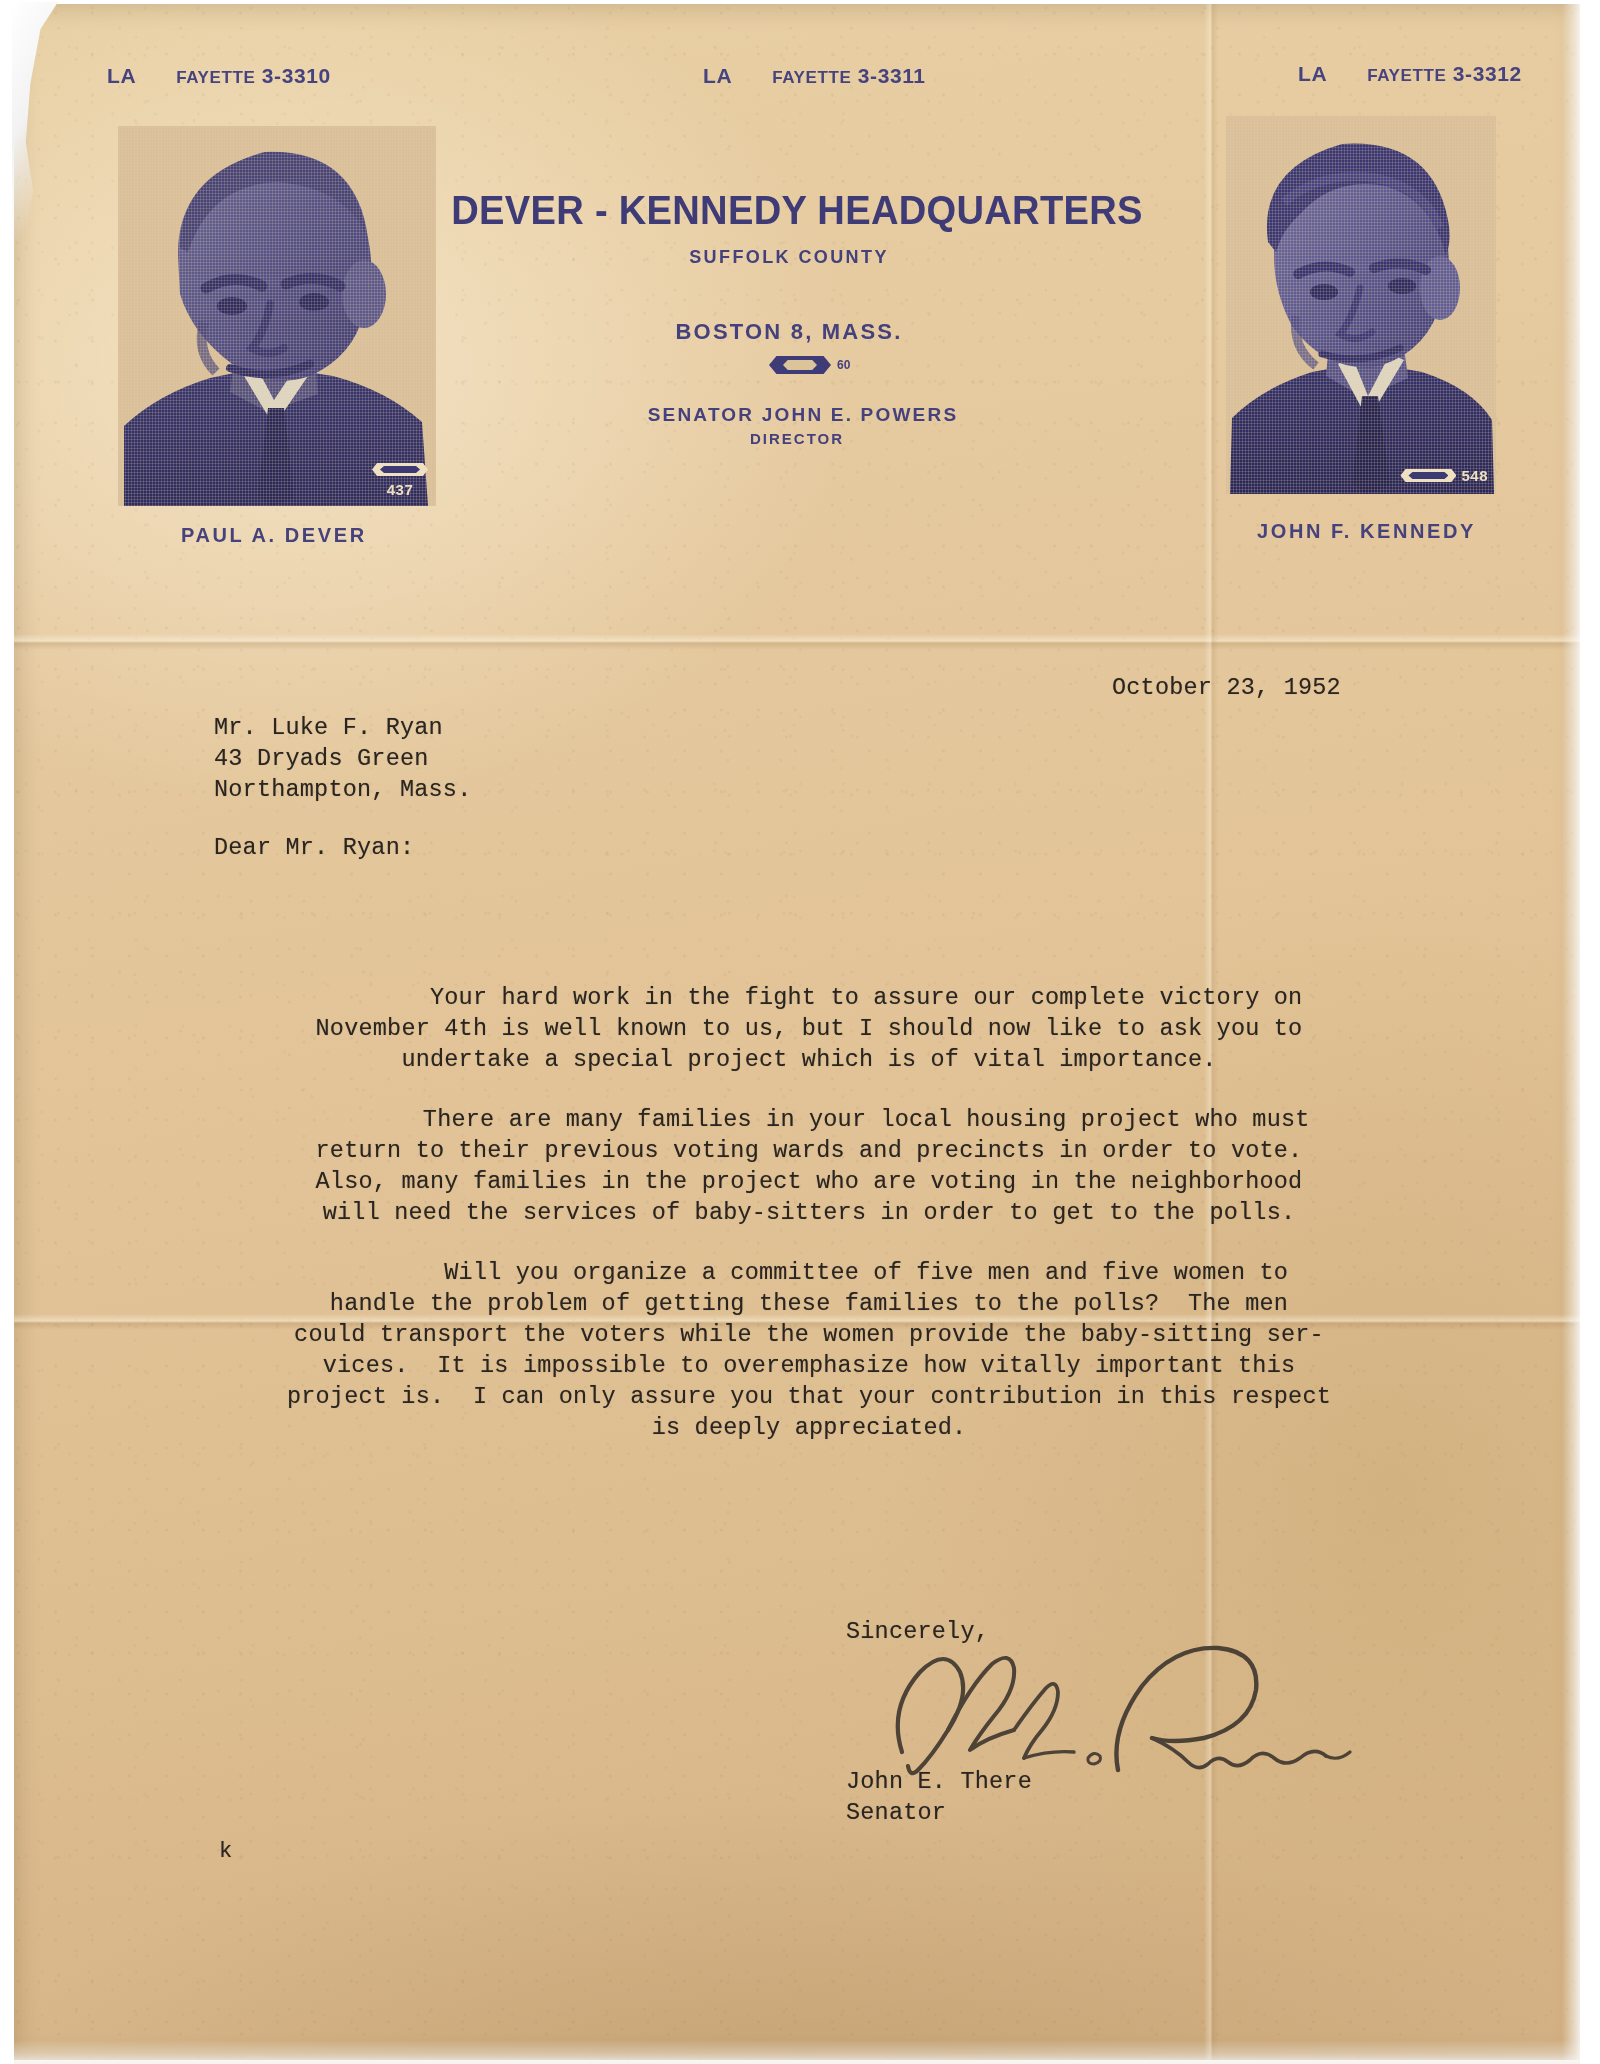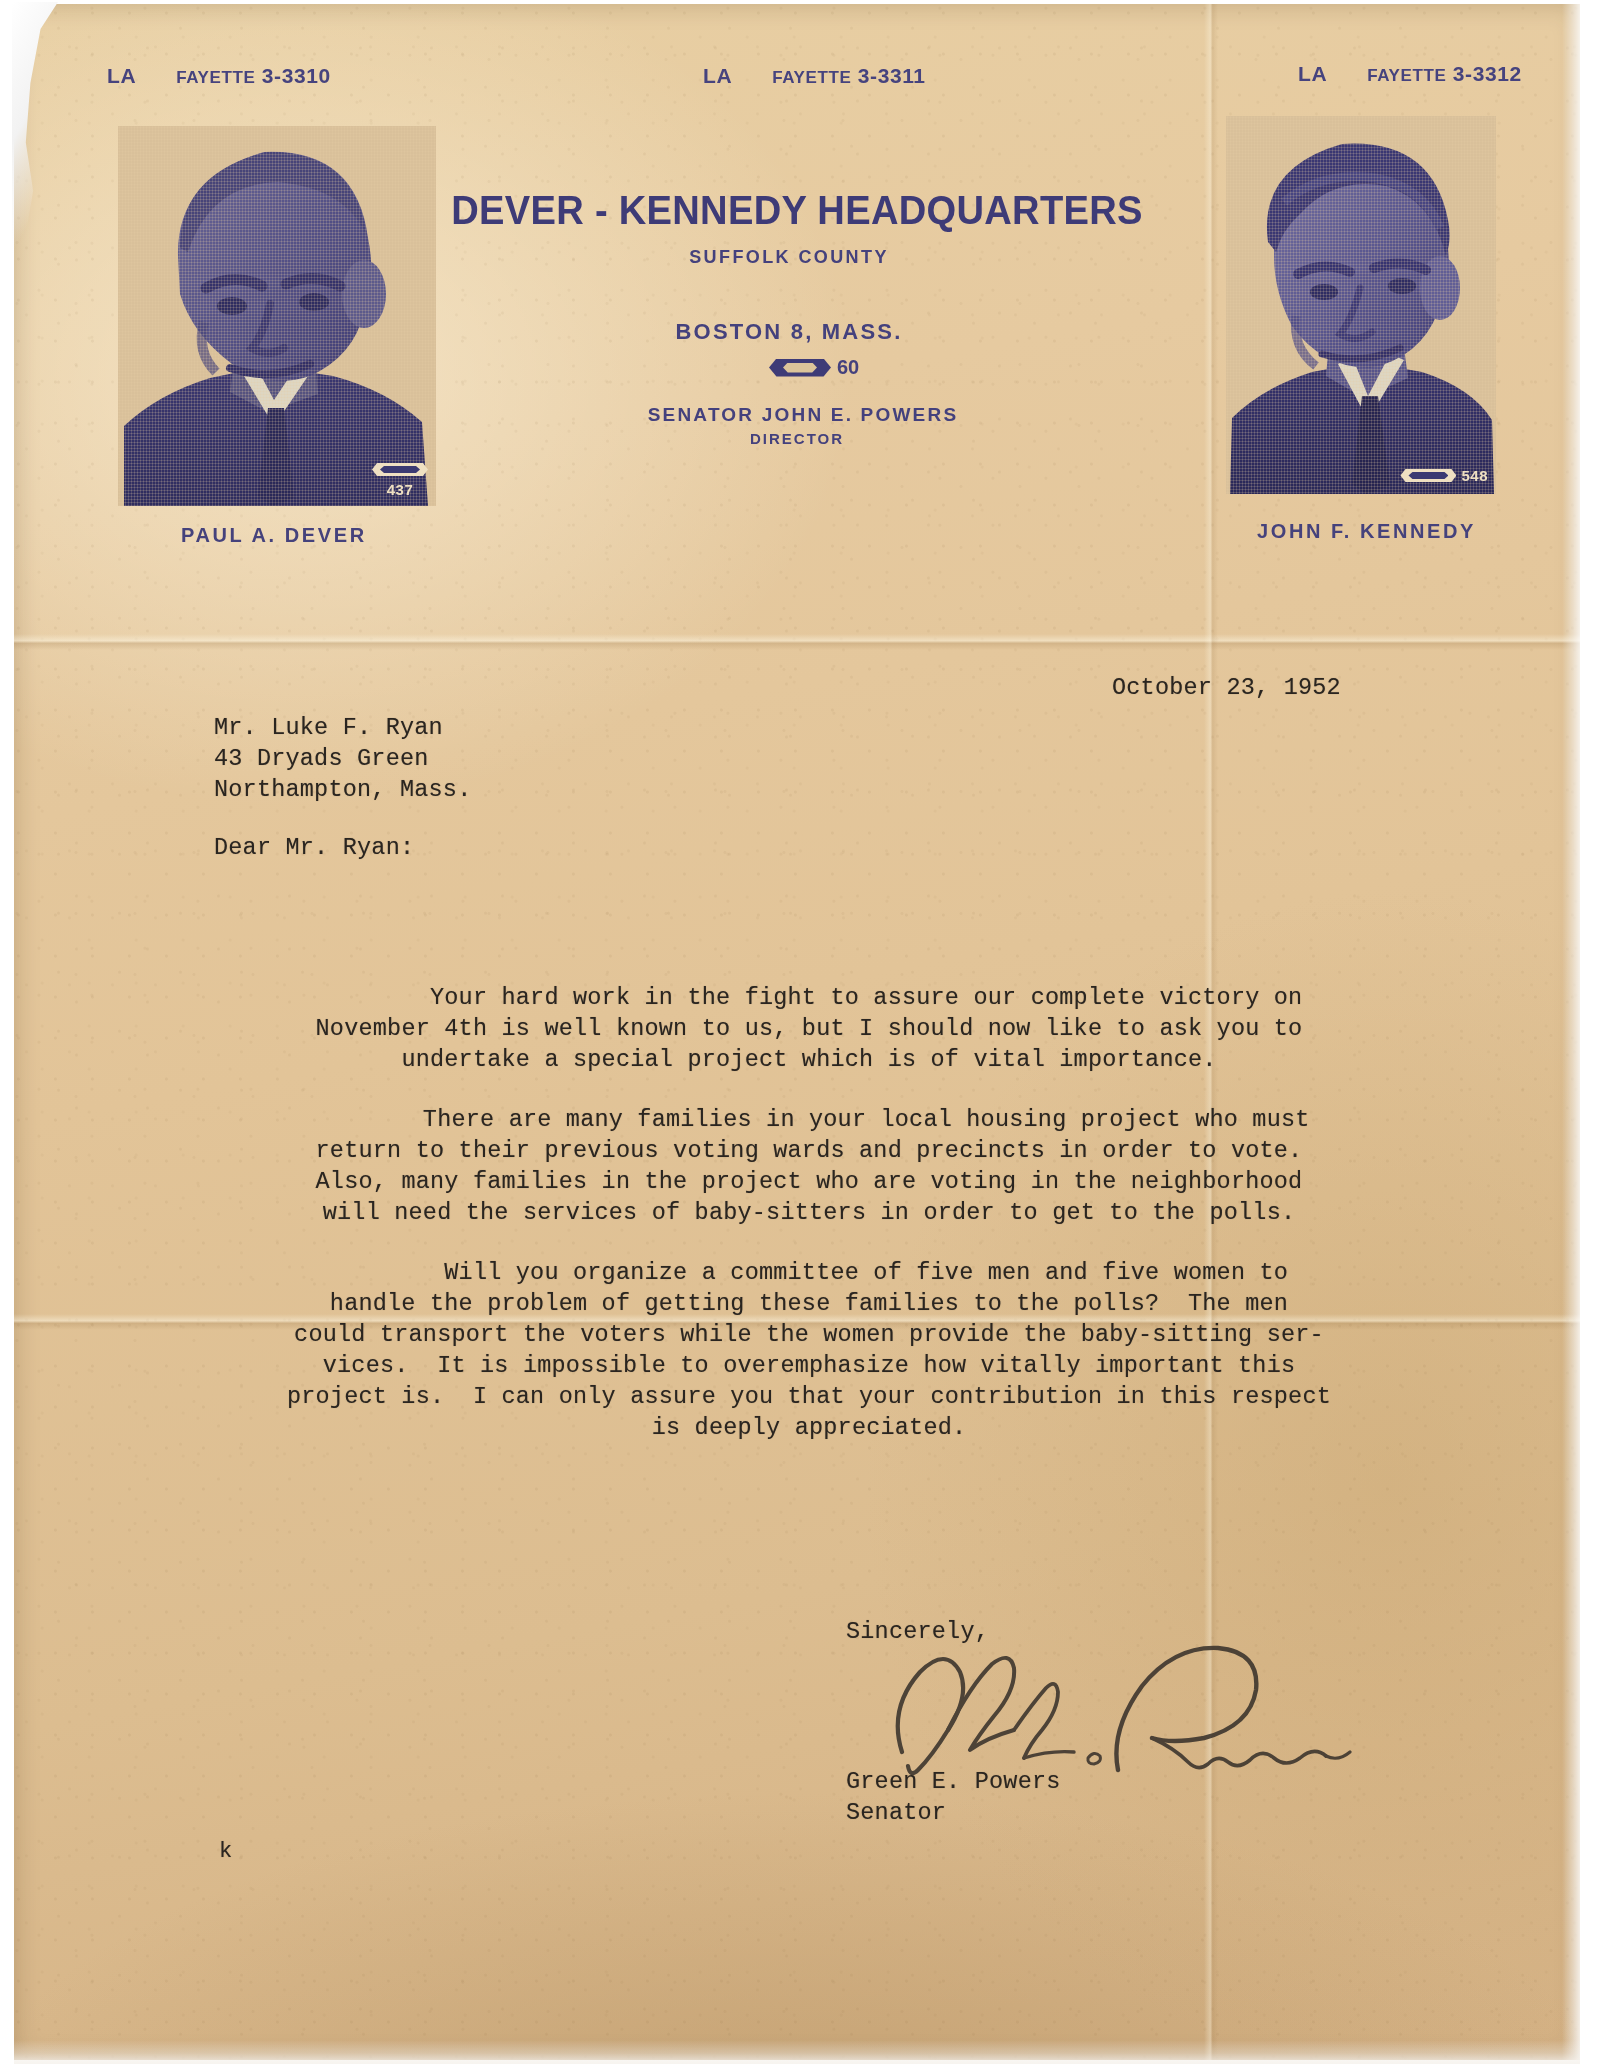--- a/index.html
+++ b/index.html
@@ -204,21 +204,21 @@
     position: relative;
   }
   .union-bug .diamond::after {
     content: "";
     position: absolute;
     left: 14px; right: 14px; top: 4px; bottom: 4px;
     background: #dcc49a;
     clip-path: polygon(0 50%, 14% 0, 86% 0, 100% 50%, 86% 100%, 14% 100%);
   }
   .union-bug .num {
-    font-size: 20px;
+    font-size: 12px;
     font-weight: 700;
     color: #44417d;
   }
 
   .director-name {
     position: absolute;
     left: 0; right: 0;
     top: 400px;
     text-align: center;
     font-size: 19px;
@@ -464,21 +464,21 @@
           <path d="M140 96 Q158 70 172 54 Q182 44 184 58 Q184 76 168 96 Q156 110 150 124" stroke-width="3.8"></path>
           <path d="M150 124 Q176 116 200 118" stroke-width="3.4"></path>
           <path d="M214 124 Q220 116 226 122 Q228 128 220 130 Q213 130 214 124" stroke-width="3"></path>
           <path d="M244 136 Q236 96 268 52 Q300 12 344 14 Q386 18 382 56 Q376 92 330 104 Q298 110 278 104" stroke-width="4.4"></path>
           <path d="M278 104 Q300 114 314 128 Q324 138 334 130 Q344 120 354 128 Q364 136 376 126 Q388 114 400 124 Q412 134 426 124 Q440 112 452 122" stroke-width="3.6"></path>
           <path d="M452 122 Q464 128 476 118" stroke-width="3.2"></path>
         </g>
       </svg>
     </div>
 
-    <div class="typed signer">Green E. Powers
+    <div class="typed signer">John E. There
 Senator</div>
     <div class="typed typist-initial">k</div>
 
     <div class="corner-chip"></div>
     <div class="edge-right"></div>
     <div class="edge-bottom"></div>
   </div>
 </div>
 
 </body></html>

